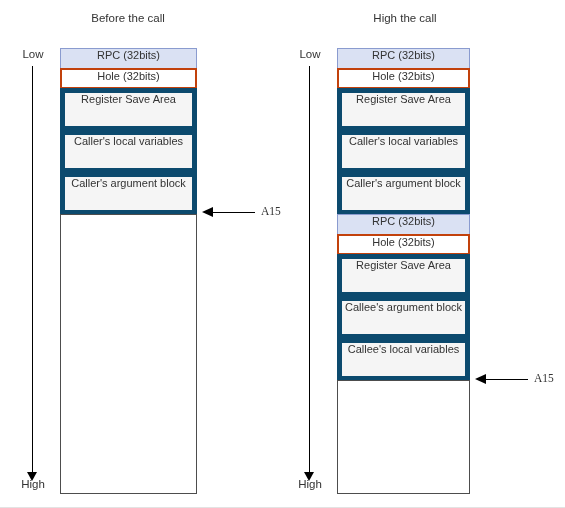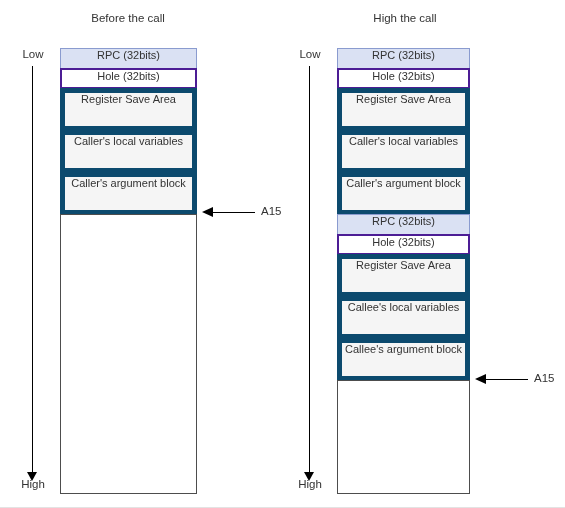--- a/index.html
+++ b/index.html
@@ -95,21 +95,21 @@
   .cell-rpc {
     height: 21px;
     background: #dae1f3;
     border: 1px solid #8a9bcf;
     border-top-color: #8a9bcf;
     margin-bottom: -1px;
   }
   .cell-hole {
     height: 21px;
     background: #ffffff;
-    border: 2px solid #4c1d95;
+    border: 2px solid #c2410c;
     margin-bottom: -1px;
   }
   .cell-gray {
     height: 43px;
     background: #f5f5f5;
     border: 5px solid #0c4a6e;
     margin-bottom: -1px;
   }
   .cell-empty {
     background: #ffffff;
@@ -139,20 +139,21 @@
     border-bottom: 5px solid transparent;
     border-right: 11px solid #000000;
   }
   .a15 .a15-label {
     position: absolute;
     left: 62px;
     top: -1px;
     font-size: 11.5px;
     color: #333333;
     white-space: nowrap;
+    font-family: Liberation Serif, serif;
   }
   #a15-before { left: 199px; top: 206px; }
   #a15-after  { left: 472px; top: 373px; }
 </style>
 </head>
 <body>
 
 <div id="canvas">
 
   <div class="panel-title" id="title-before">Before the call</div>
@@ -213,24 +214,24 @@
       <div class="cell cell-rpc">
         <span>RPC (32bits)</span>
       </div>
       <div class="cell cell-hole">
         <span>Hole (32bits)</span>
       </div>
       <div class="cell cell-gray">
         <span>Register Save Area</span>
       </div>
       <div class="cell cell-gray">
+        <span>Callee's argument block</span>
+      </div>
+      <div class="cell cell-gray">
         <span>Callee's local variables</span>
-      </div>
-      <div class="cell cell-gray">
-        <span>Callee's argument block</span>
       </div>
       <div class="cell cell-empty">
         <span></span>
       </div>
     </div>
 
   <div class="a15" id="a15-before">
     <div class="a15-head"></div>
     <div class="a15-line"></div>
     <div class="a15-label">A15</div>

